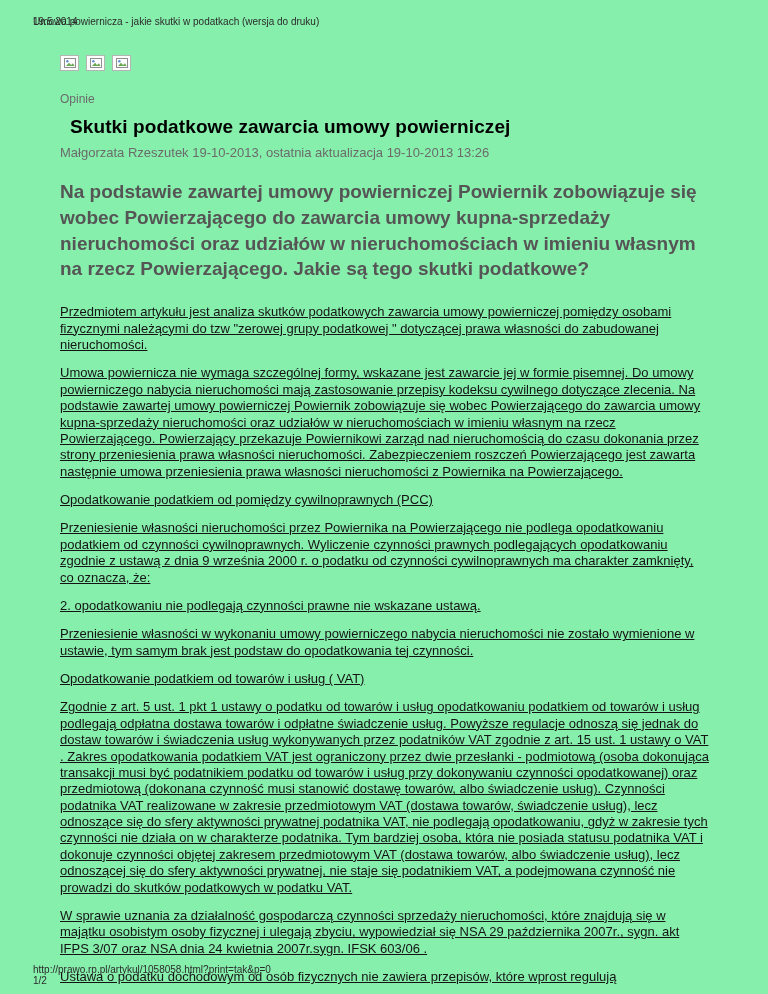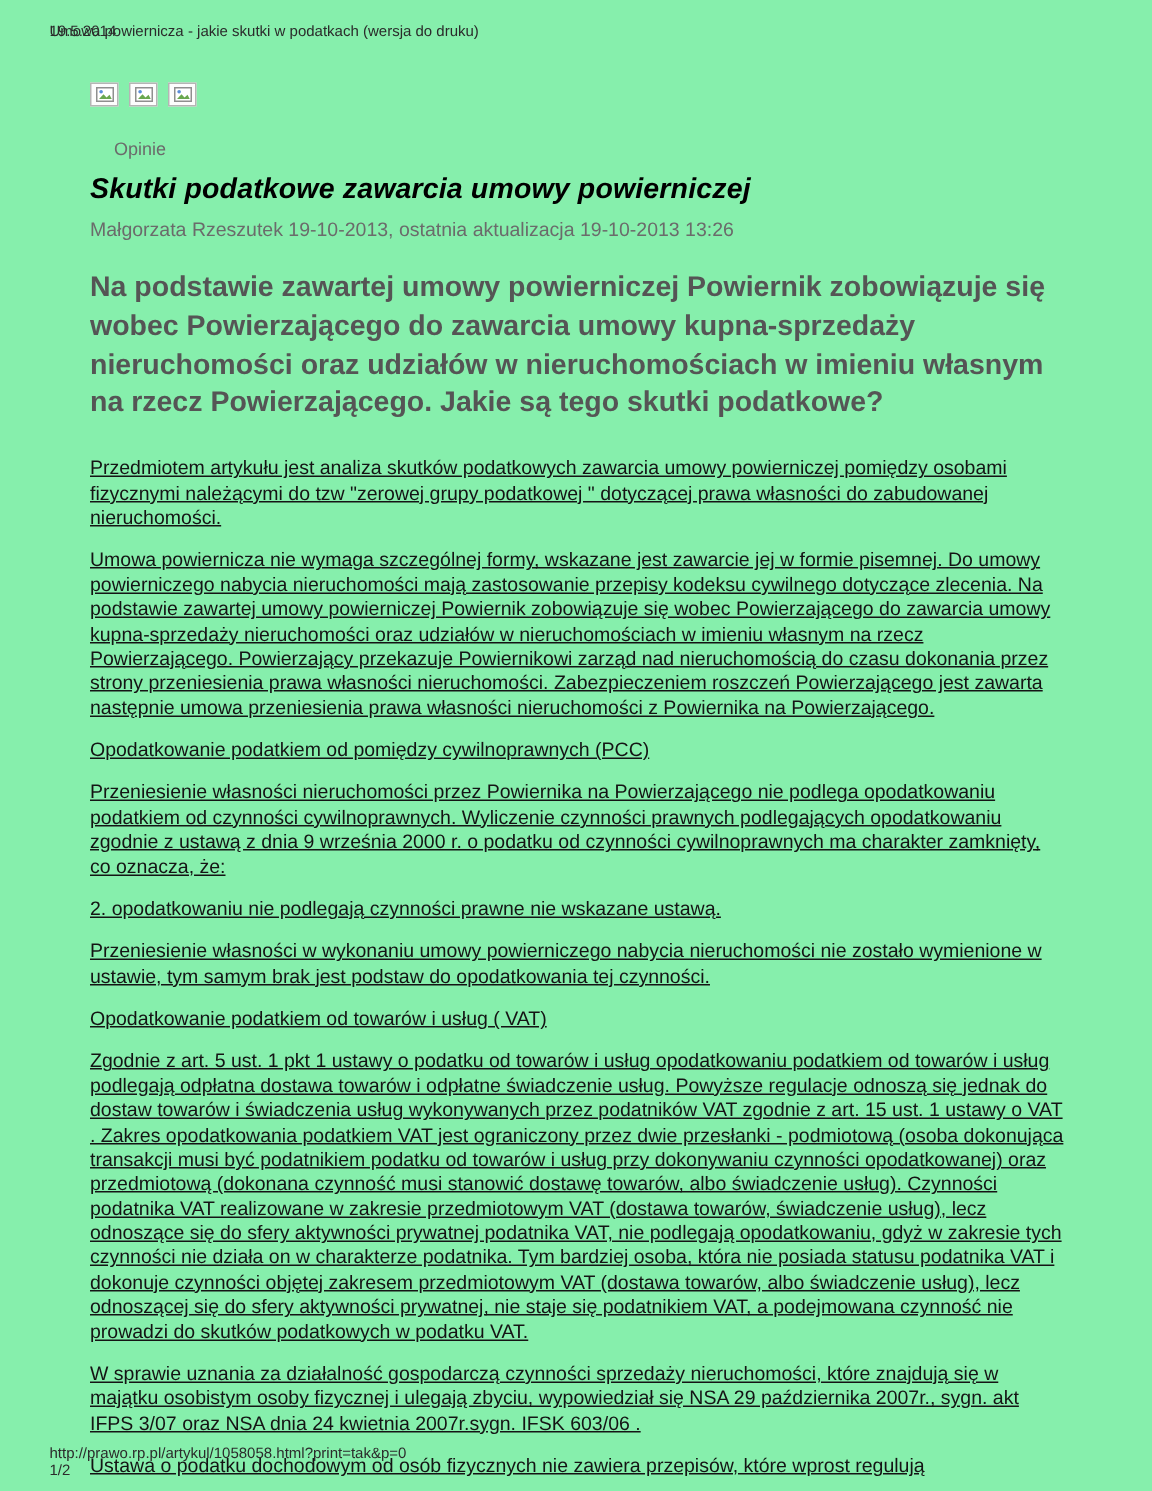--- a/index.html
+++ b/index.html
@@ -50,29 +50,28 @@
     width: 19px; height: 16px;
     border: 1px solid #b5b5b5;
     background: #fdfdfd;
     display: flex;
     align-items: center;
     justify-content: center;
   }
   .section-label {
     font-size: 12px;
     color: #6b6b6b;
-    margin: 0 0 10px 16px;
+    margin: 0 0 10px 0;
   }
   h1.article-title {
     font-size: 19px;
     font-weight: bold;
     color: #000000;
-    margin: 0 0 7px 0;
+    margin: 0 0 7px 10px;
     letter-spacing: 0.1px;
-    font-style: italic;
   }
   .byline {
     font-size: 13px;
     color: #6b6b6b;
     margin: 0 0 19px 0;
   }
   .lead {
     font-size: 19px;
     font-weight: bold;
     color: #555555;

